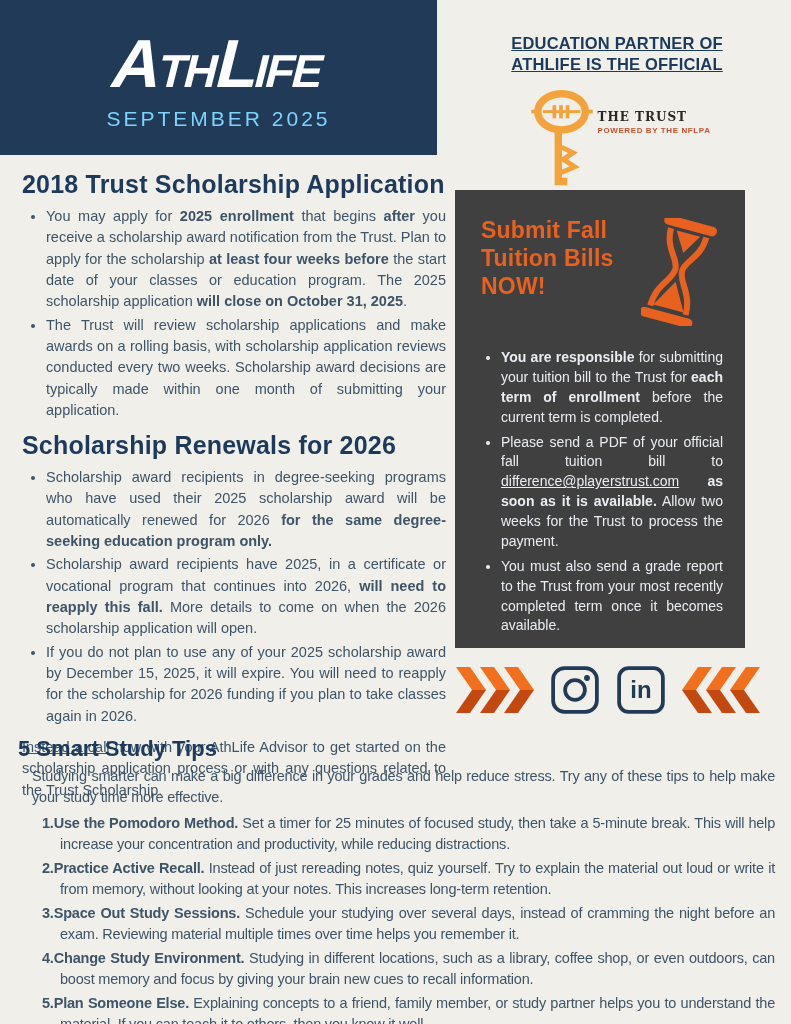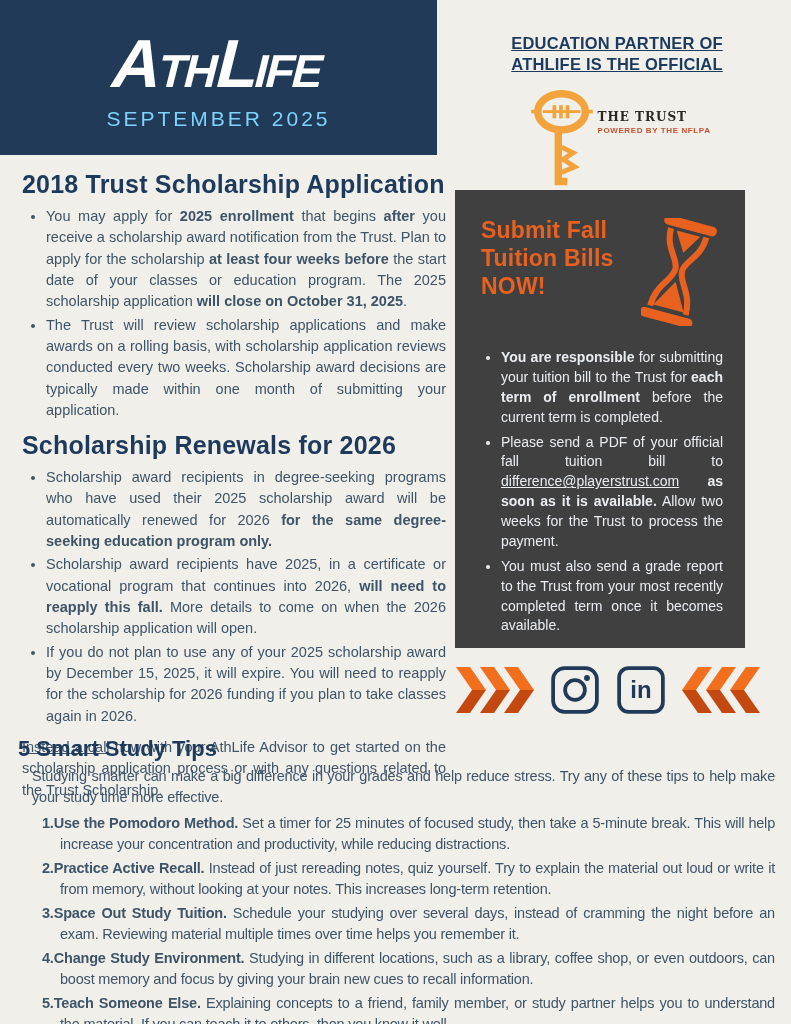--- a/index.html
+++ b/index.html
@@ -212,17 +212,17 @@
     </svg>
   </span>
 </div>
 
 <section class="tips">
   <h2 class="tips-heading">5 Smart Study Tips</h2>
   <p class="tips-intro">Studying smarter can make a big difference in your grades and help reduce stress. Try any of these tips to help make your study time more effective.</p>
   <ol>
     <li><span class="b">1.</span><span class="b">Use the Pomodoro Method.</span><span> Set a timer for 25 minutes of focused study, then take a 5-minute break. This will help increase your concentration and productivity, while reducing distractions.</span></li>
     <li><span class="b">2.</span><span class="b">Practice Active Recall.</span><span> Instead of just rereading notes, quiz yourself. Try to explain the material out loud or write it from memory, without looking at your notes. This increases long-term retention.</span></li>
-    <li><span class="b">3.</span><span class="b">Space Out Study Tuition.</span><span> Schedule your studying over several days, instead of cramming the night before an exam. Reviewing material multiple times over time helps you remember it.</span></li>
+    <li><span class="b">3.</span><span class="b">Space Out Study Sessions.</span><span> Schedule your studying over several days, instead of cramming the night before an exam. Reviewing material multiple times over time helps you remember it.</span></li>
     <li><span class="b">4.</span><span class="b">Change Study Environment.</span><span> Studying in different locations, such as a library, coffee shop, or even outdoors, can boost memory and focus by giving your brain new cues to recall information.</span></li>
-    <li><span class="b">5.</span><span class="b">Teach Someone Else.</span><span> Explaining concepts to a friend, family member, or study partner helps you to understand the material. If you can teach it to others, then you know it well.</span></li>
+    <li><span class="b">5.</span><span class="b">Plan Someone Else.</span><span> Explaining concepts to a friend, family member, or study partner helps you to understand the material. If you can teach it to others, then you know it well.</span></li>
   </ol>
 </section>
 
 </body></html>

